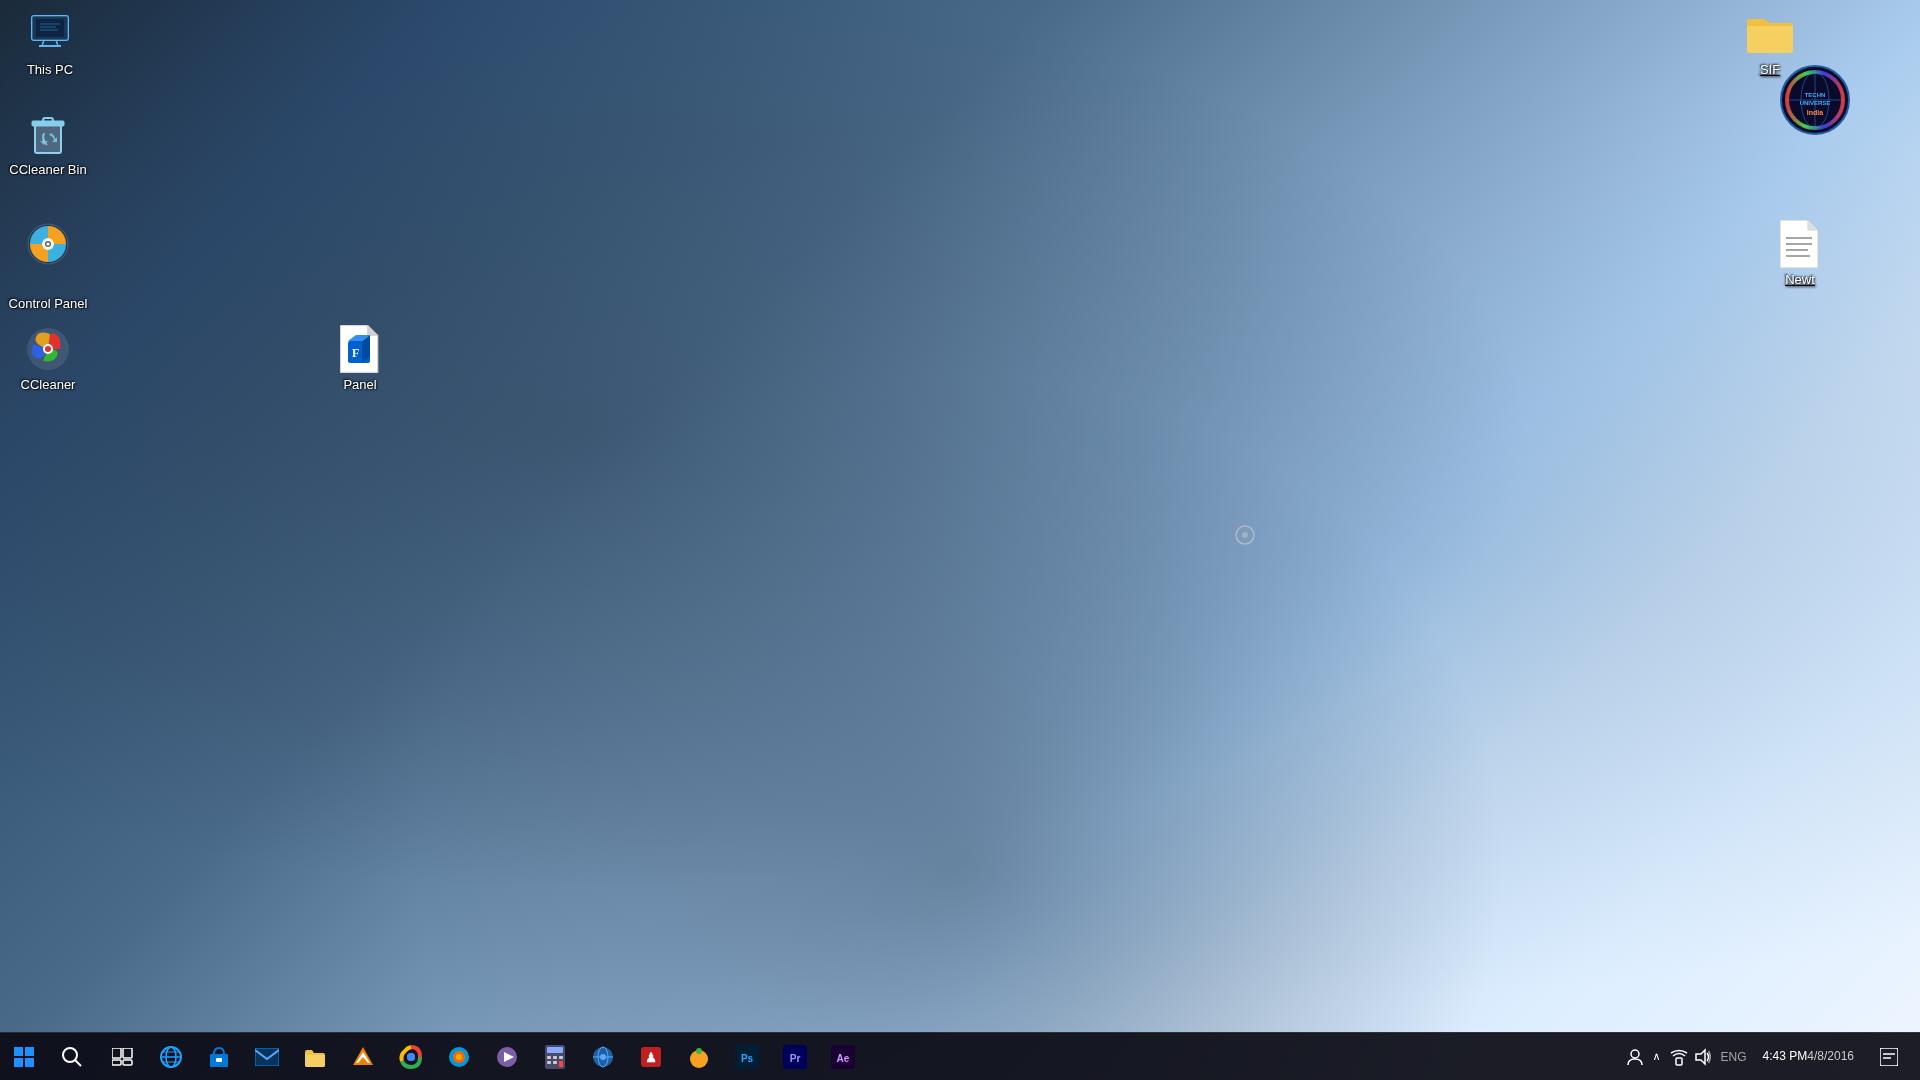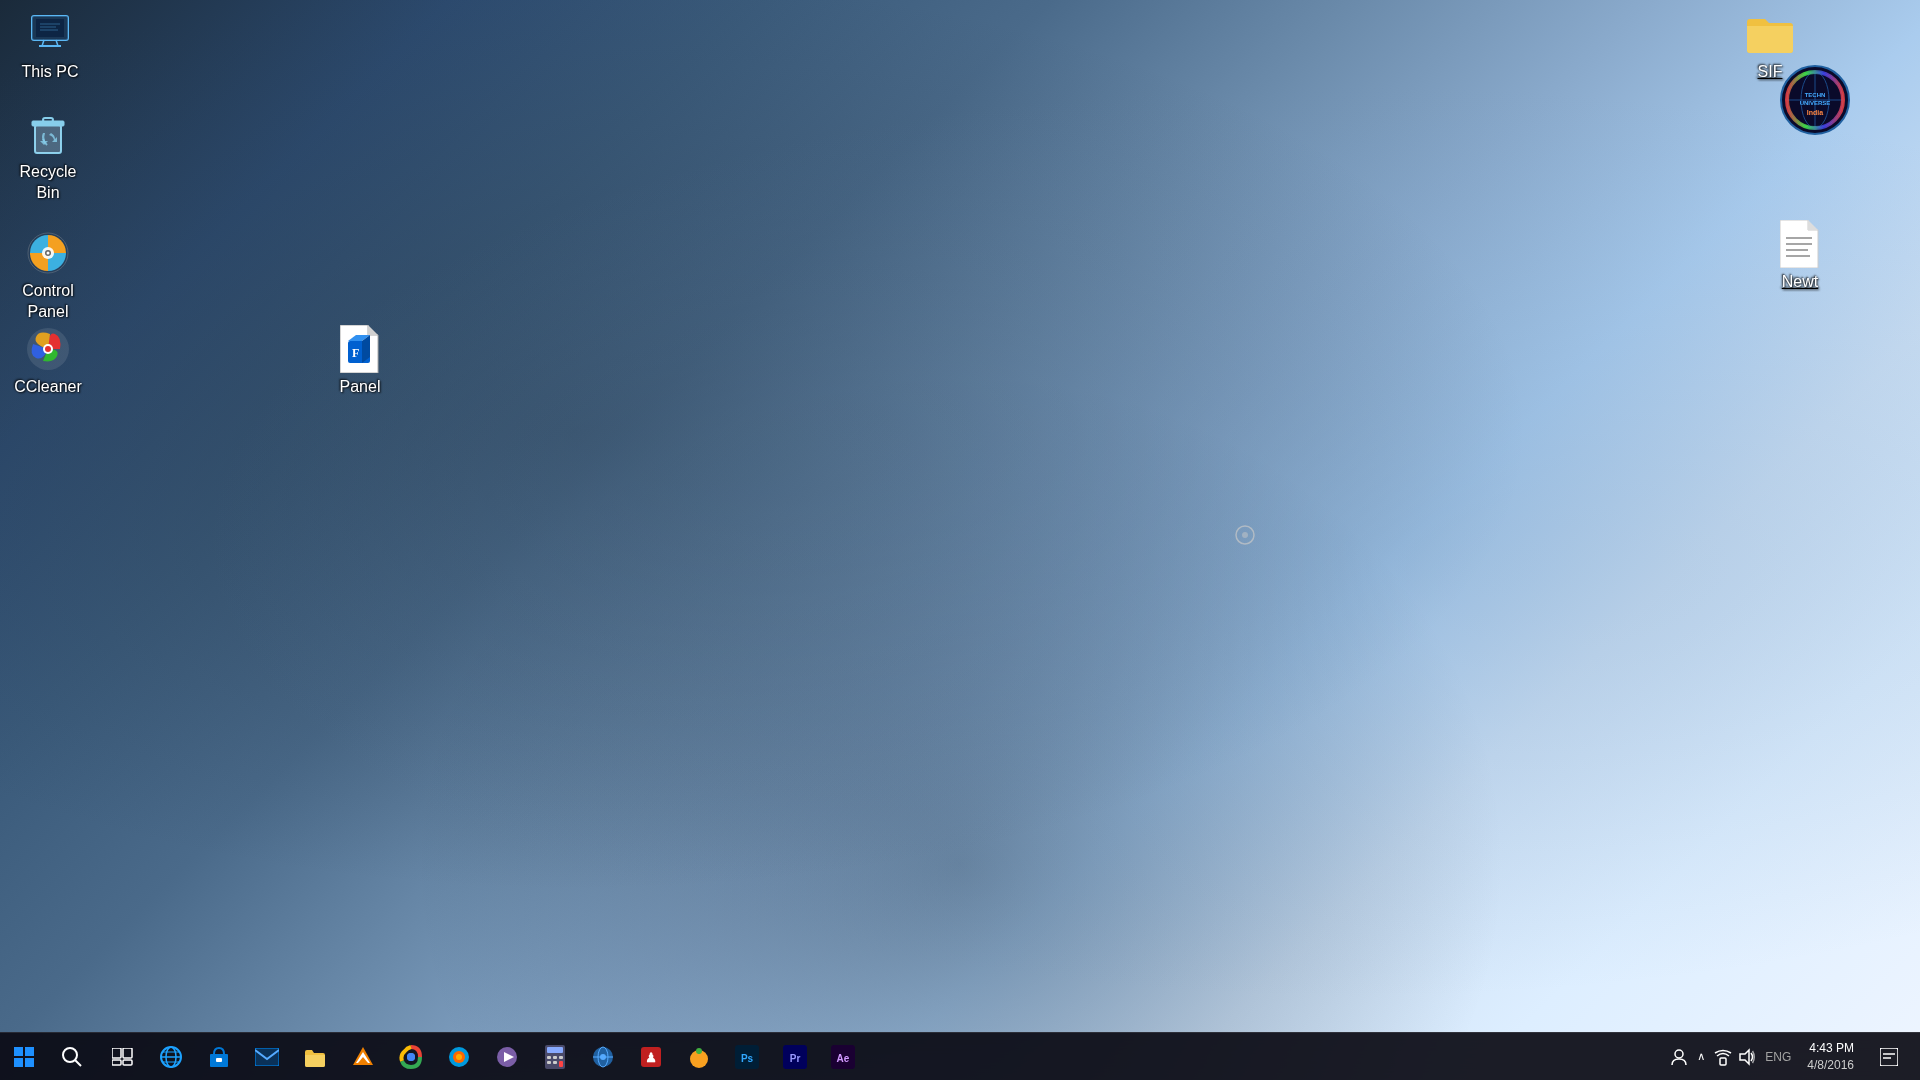--- a/index.html
+++ b/index.html
@@ -66,43 +66,44 @@
       width: 48px;
       height: 48px;
       display: flex;
       align-items: center;
       justify-content: center;
       margin-bottom: 4px;
     }
 
     .desktop-icon .icon-label {
       color: white;
-      font-size: 16px;
+      font-size: 13px;
       text-align: center;
       text-shadow: 1px 1px 2px rgba(0,0,0,0.9), -1px -1px 2px rgba(0,0,0,0.9);
       line-height: 1.3;
       word-break: break-word;
     }
 
     
     .icon-this-pc {
       top: 10px;
       left: 10px;
     }
 
     
     .icon-recycle-bin {
       top: 110px;
       left: 8px;
     }
 
     
     .icon-control-panel {
-      top: 229px;
+      top: 220px;
       left: 8px;
+      gap: 24px;
     }
 
     
     .icon-ccleaner {
       top: 325px;
       left: 8px;
       justify-content: flex-end;
     }
 
     
@@ -191,21 +192,21 @@
       display: flex;
       align-items: center;
       justify-content: center;
       cursor: pointer;
       border-radius: 2px;
       position: relative;
     }
 
     .taskbar-clock {
       display: flex;
-      flex-direction: column;
+      flex-direction: row;
       align-items: flex-end;
       font-size: 12px;
       color: white;
       line-height: 1.4;
       cursor: pointer;
       padding: 0 8px;
     }
 
     .taskbar-notification {
       width: 46px;
@@ -289,21 +290,21 @@
 
         <rect x="5" y="10" width="32" height="5" rx="1" fill="#87ceeb" stroke="#87ceeb" stroke-width="1"></rect>
 
         <rect x="16" y="7" width="10" height="4" rx="2" fill="none" stroke="#87ceeb" stroke-width="2"></rect>
 
         <path d="M16 22 Q14 26 16 30 L13 30 L17 34 L21 30 L18 30 Q16.5 26 18 22Z" fill="#87ceeb" opacity="0.8"></path>
         <path d="M24 22 Q28 24 28 28 L30 26 L30 31 L25 31 L27 29 Q26 25 22 24Z" fill="#87ceeb" opacity="0.8"></path>
         <path d="M20 34 Q17 31 16 28" fill="none" stroke="#87ceeb" stroke-width="2" opacity="0.8"></path>
       </svg>
     </div>
-    <span class="icon-label">Recycle Bin</span>
+    <span class="icon-label">CCleaner Bin</span>
   </div>
 
   <div class="desktop-icon icon-control-panel">
     <div class="icon-img">
       <svg width="46" height="46" viewBox="0 0 46 46">
 
         <circle cx="23" cy="23" r="20" fill="none" stroke="#aaa" stroke-width="1" opacity="0.3"></circle>
 
         <path d="M23 23 L23 5 A18 18 0 0 1 41 23 Z" fill="#f4a020"></path>
         <path d="M23 23 L41 23 A18 18 0 0 1 23 41 Z" fill="#3cb0e0"></path>

